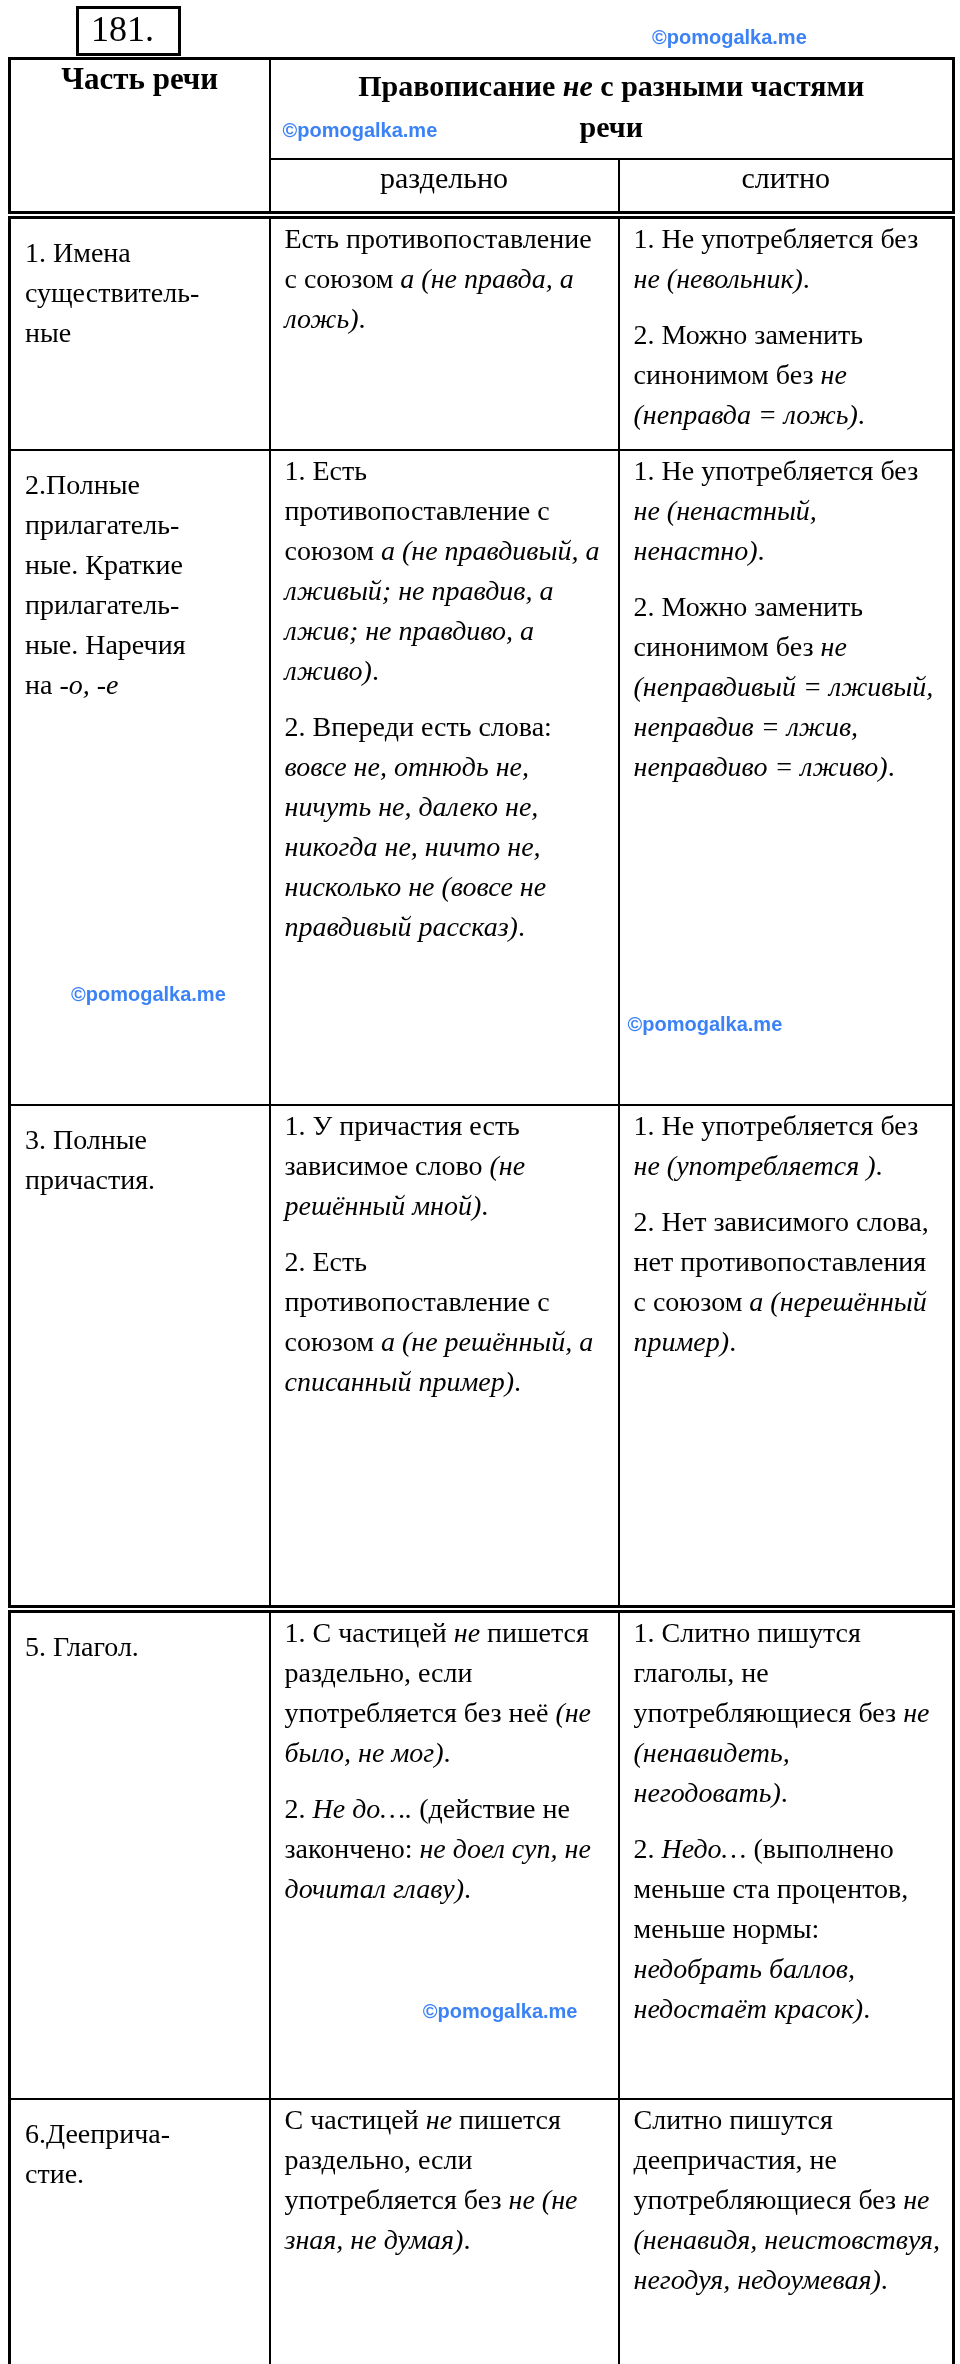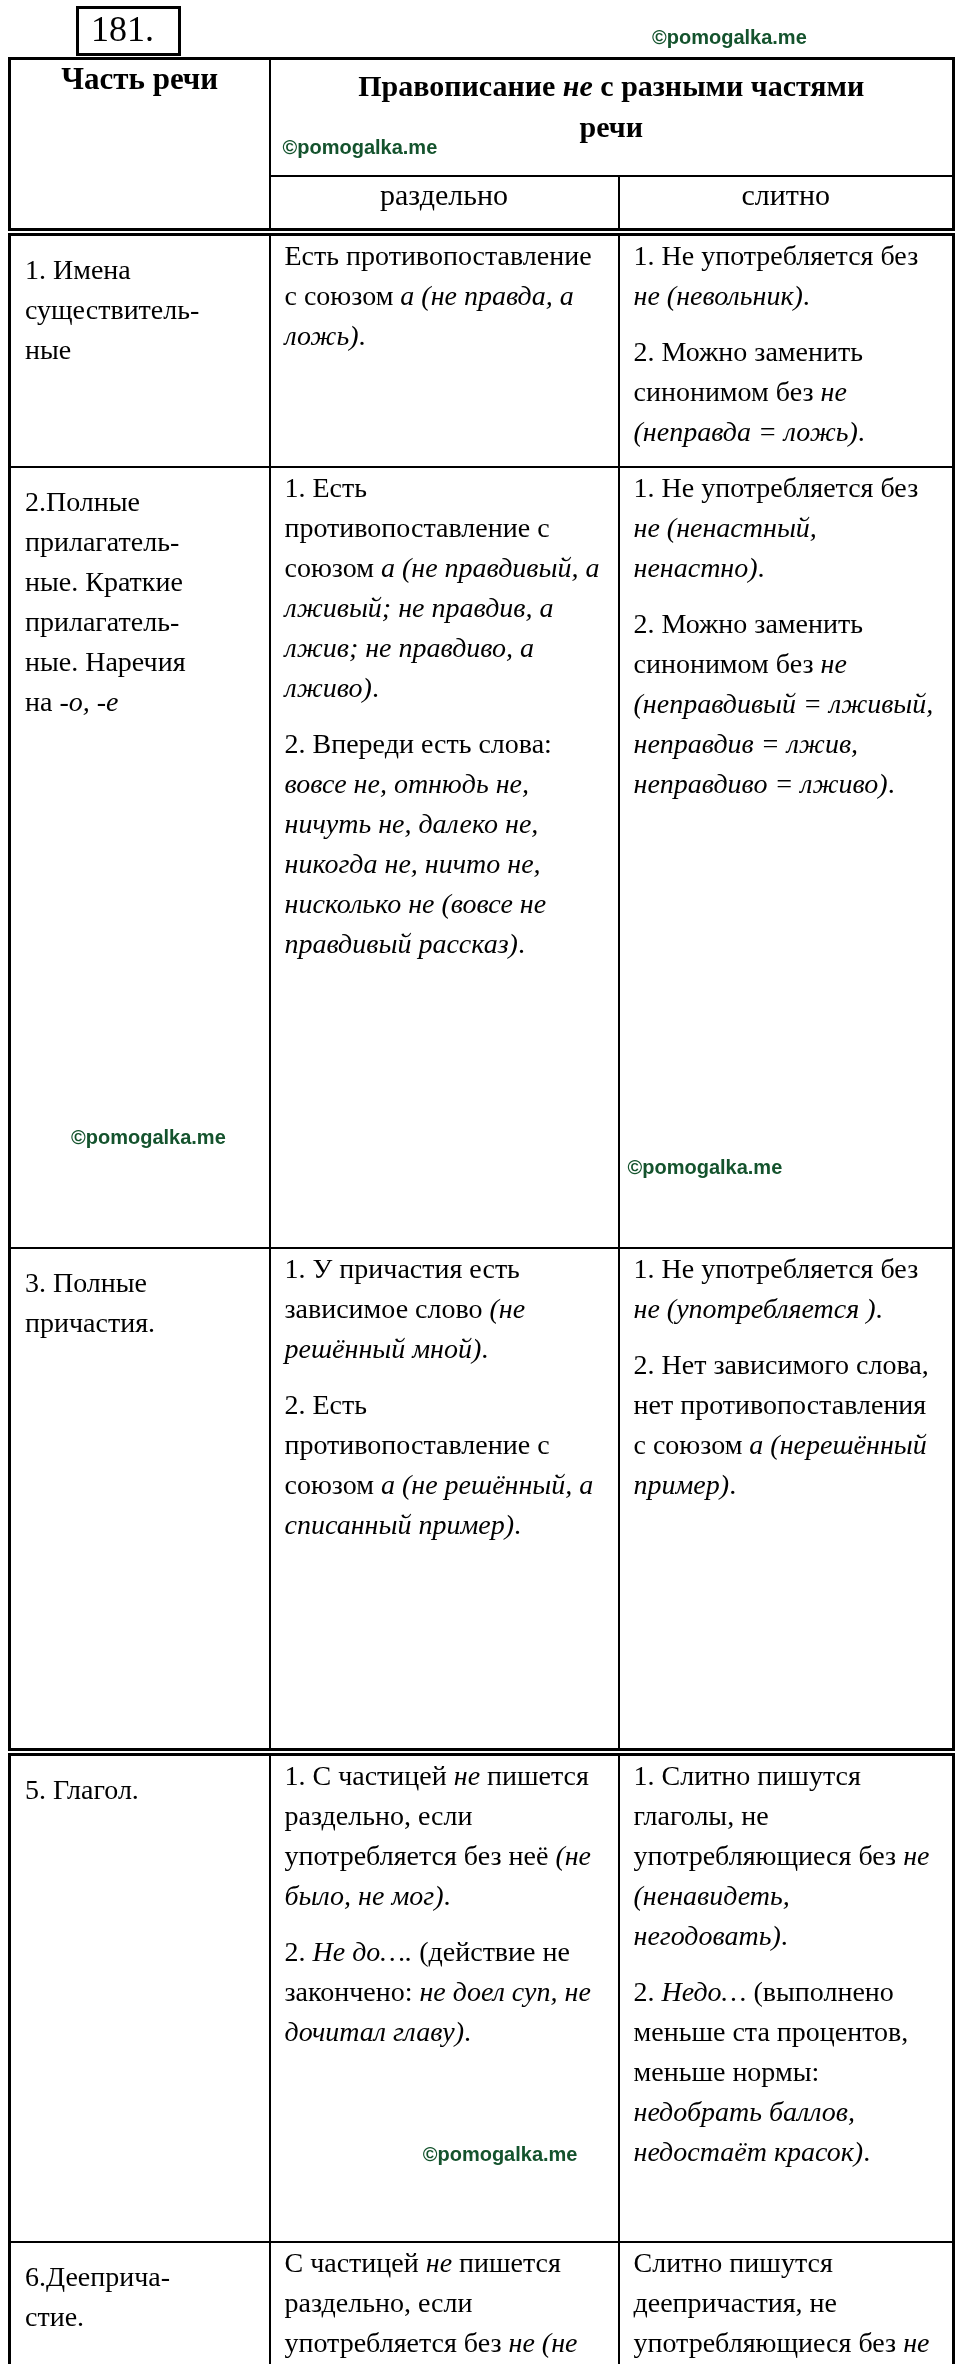--- a/index.html
+++ b/index.html
@@ -18,21 +18,21 @@
     border: 3px solid #000;
     padding: 1px 24px 3px 12px;
     font-weight: normal;
     font-size: 36px;
     line-height: 1.1;
   }
   .wm {
     font-family: "Liberation Sans", "DejaVu Sans", sans-serif;
     font-weight: bold;
     font-size: 20px;
-    color: #14532d;
+    color: #3b82f6;
     white-space: nowrap;
   }
   .wm-top { position: absolute; left: 652px; top: 26px; }
   table.grid {
     position: absolute;
     left: 8px; top: 57px;
     width: 944px;
     border-collapse: collapse;
     table-layout: fixed;
     border: 3px solid #000;
@@ -41,24 +41,24 @@
   table.grid th, table.grid td {
     border: 2px solid #000;
     vertical-align: top;
     position: relative;
     box-sizing: border-box;
   }
   col.c1 { width: 260px; }
   col.c2 { width: 349px; }
   col.c3 { width: 335px; }
 
-  tr.hdr-row   { height: 117px; }
+  tr.hdr-row   { height: 100px; }
   tr.sub-row   { height: 56px; }
   tr.r-nouns   { height: 235px; }
-  tr.r-adj     { height: 781px; }
+  tr.r-adj     { height: 655px; }
   tr.r-part    { height: 504px; }
   tr.r-verb    { height: 490px; }
   tr.r-ger     { height: 315px; }
 
   th.part-hdr {
     vertical-align: middle;
     text-align: center;
     font-weight: bold;
     font-size: 31px;
   }

